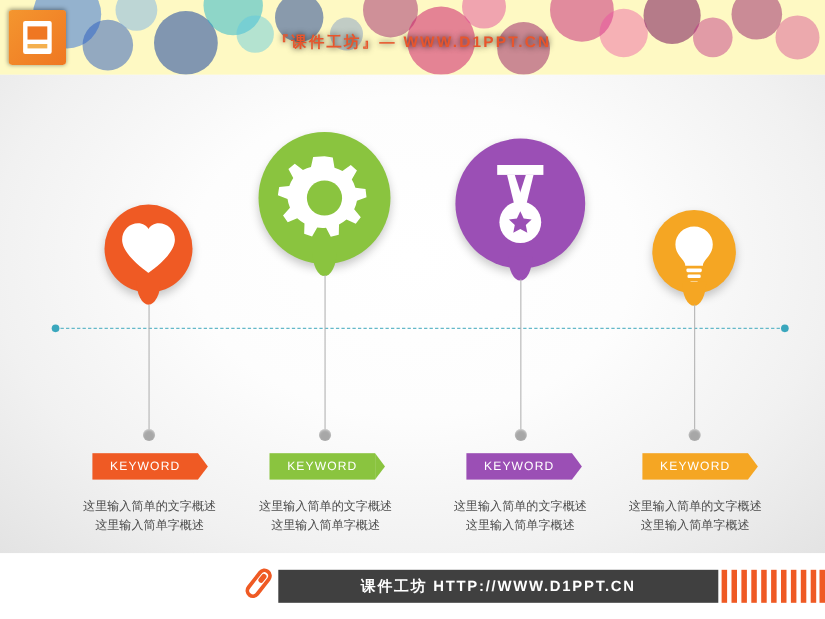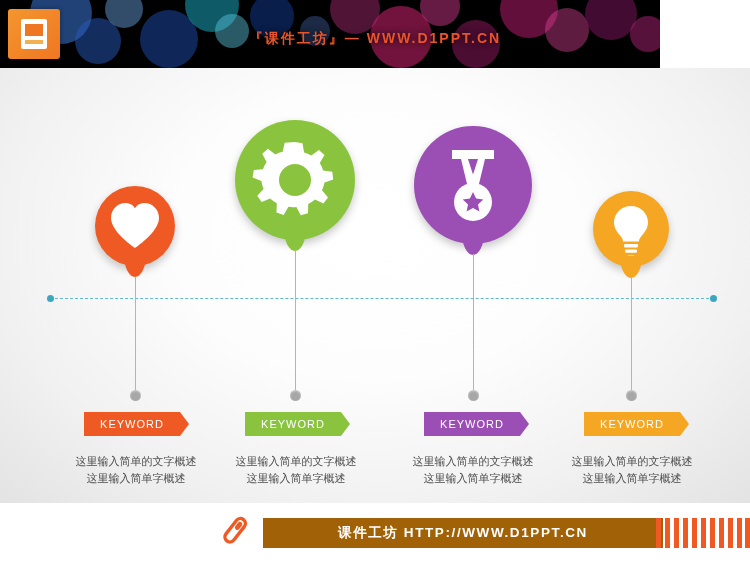--- a/index.html
+++ b/index.html
@@ -18,22 +18,22 @@
     width: 750px;
     height: 563px;
     overflow: hidden;
     background: #ffffff;
   }
 
   
   .topbar {
     position: absolute;
     left: 0; top: 0;
-    width: 660px; height: 68px;
-    background: #000000;
+    width: 750px; height: 68px;
+    background: #fef9c3;
     overflow: hidden;
   }
   .bokeh {
     position: absolute;
     border-radius: 50%;
     filter: blur(0.4px);
   }
   .topbar-logo {
     position: absolute;
     left: 8px; top: 9px;
@@ -159,23 +159,23 @@
 
   
   .bottombar {
     position: absolute;
     left: 0; top: 503px;
     width: 750px; height: 60px;
     background: #ffffff;
   }
   .bottom-strip {
     position: absolute;
-    left: 263px; top: 15px;
+    left: 253px; top: 15px;
     width: 400px; height: 30px;
-    background: #a16207;
+    background: #404040;
   }
   .bottom-strip span {
     display: block;
     line-height: 30px;
     text-align: center;
     color: #ffffff;
     font-size: 13.5px;
     letter-spacing: 1.6px;
     font-weight: bold;
   }

